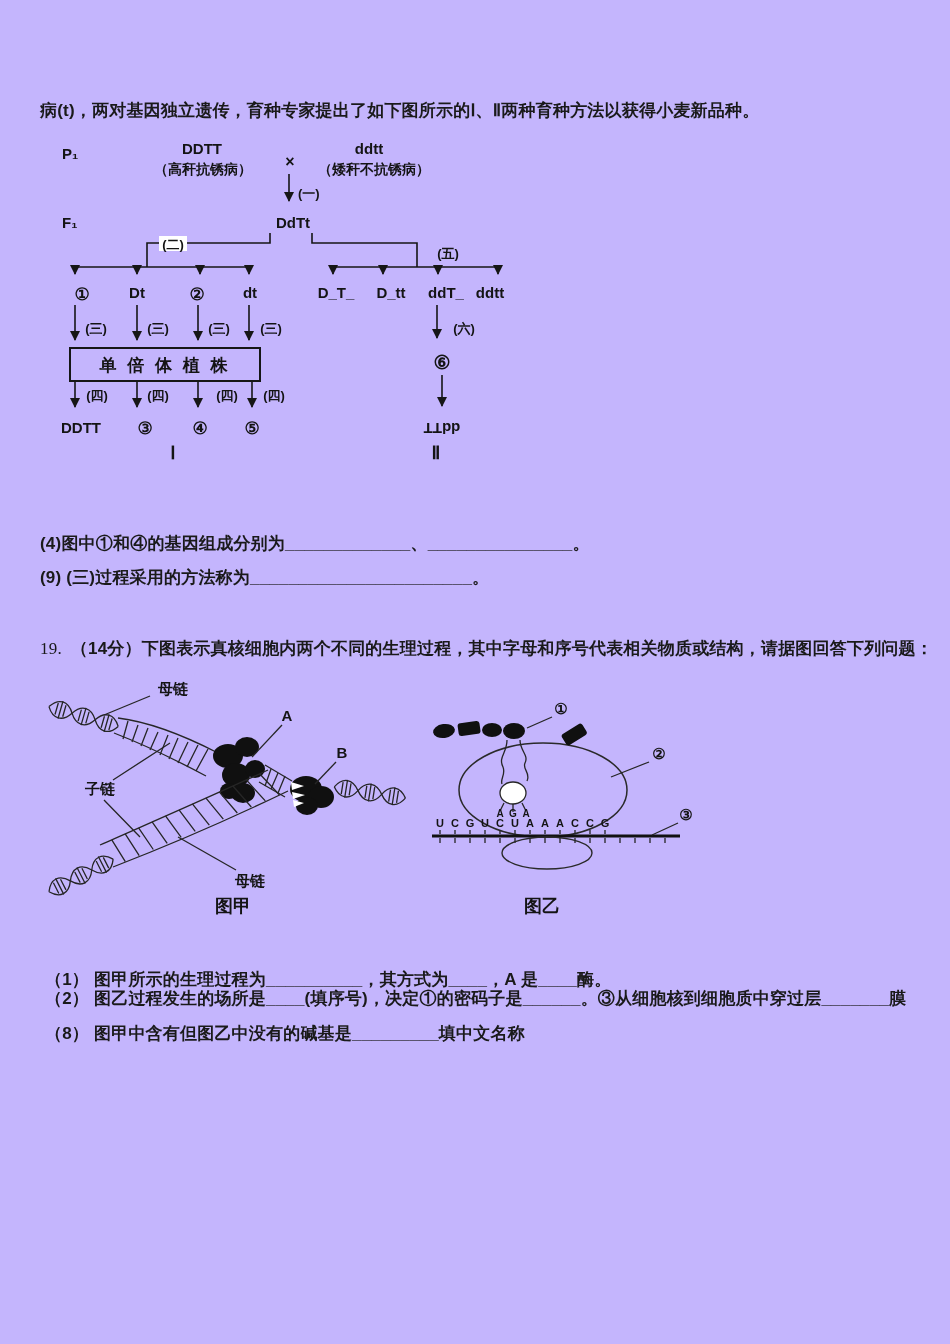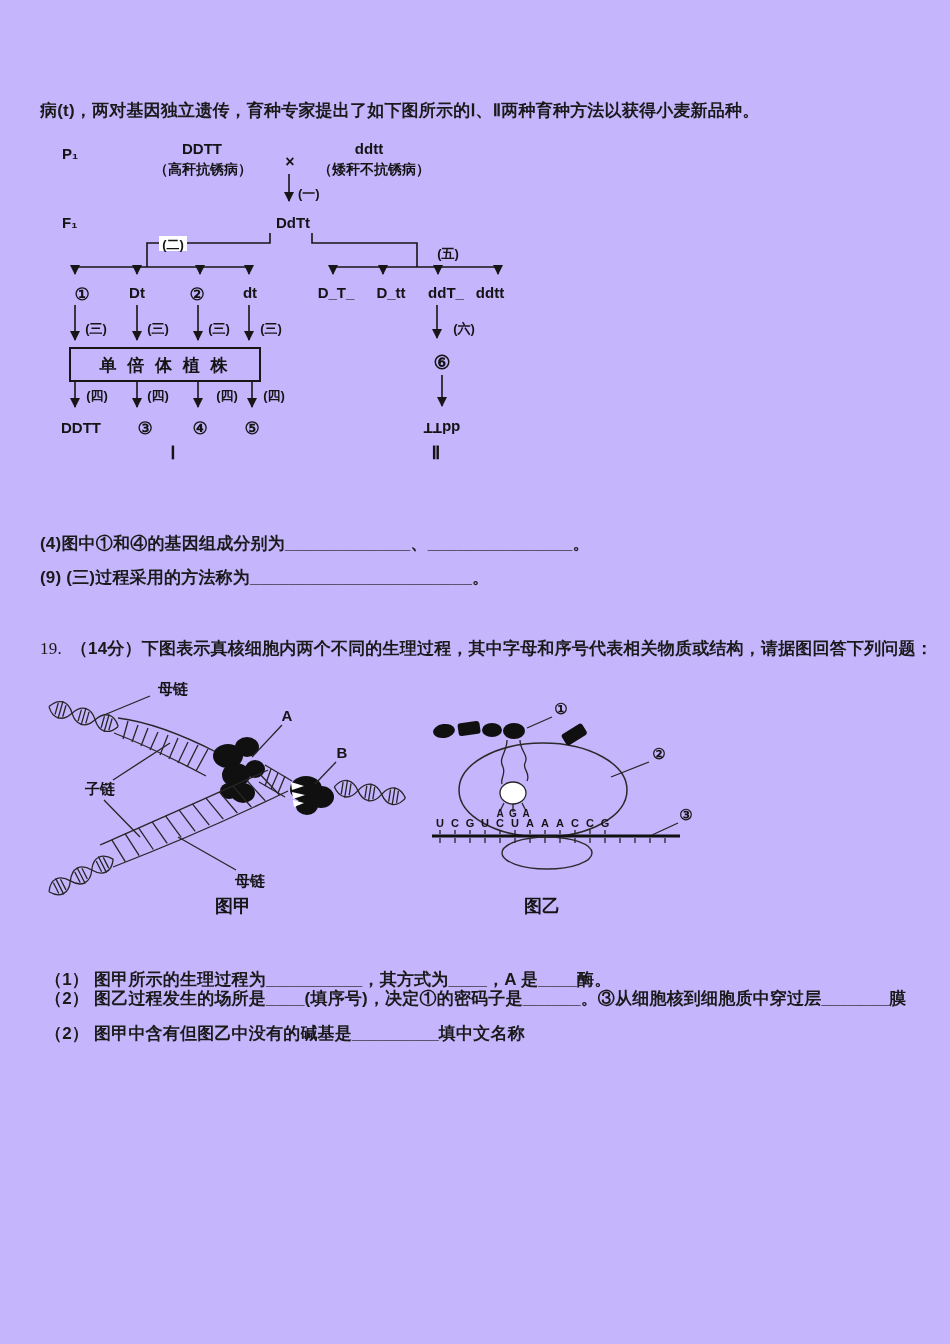--- a/index.html
+++ b/index.html
@@ -229,16 +229,16 @@
     <ellipse cx="547" cy="853" rx="45" ry="16" fill="none" stroke="#2a2a2a" stroke-width="1.4"></ellipse>
 
     <text x="686" y="820" text-anchor="middle" font-size="15">③</text>
     <path class="thin" d="M678,823 L652,835"></path>
 
     <text x="542" y="912" text-anchor="middle" font-size="18">图乙</text>
   </svg>
 
   <div class="t" style="left:45px;top:952px;margin-top:16px;">（1） 图甲所示的生理过程为__________，其方式为____，A 是____酶。</div>
   <div class="t" style="left:45px;top:987px;">（2） 图乙过程发生的场所是____(填序号)，决定①的密码子是______。③从细胞核到细胞质中穿过层_______膜</div>
-  <div class="t" style="left:45px;top:1022px;">（2） 图甲中含有但图乙中没有的碱基是_________填中文名称</div>
+  <div class="t" style="left:45px;top:1022px;">（8） 图甲中含有但图乙中没有的碱基是_________填中文名称</div>
 
 
 </div>
 
 </body></html>

